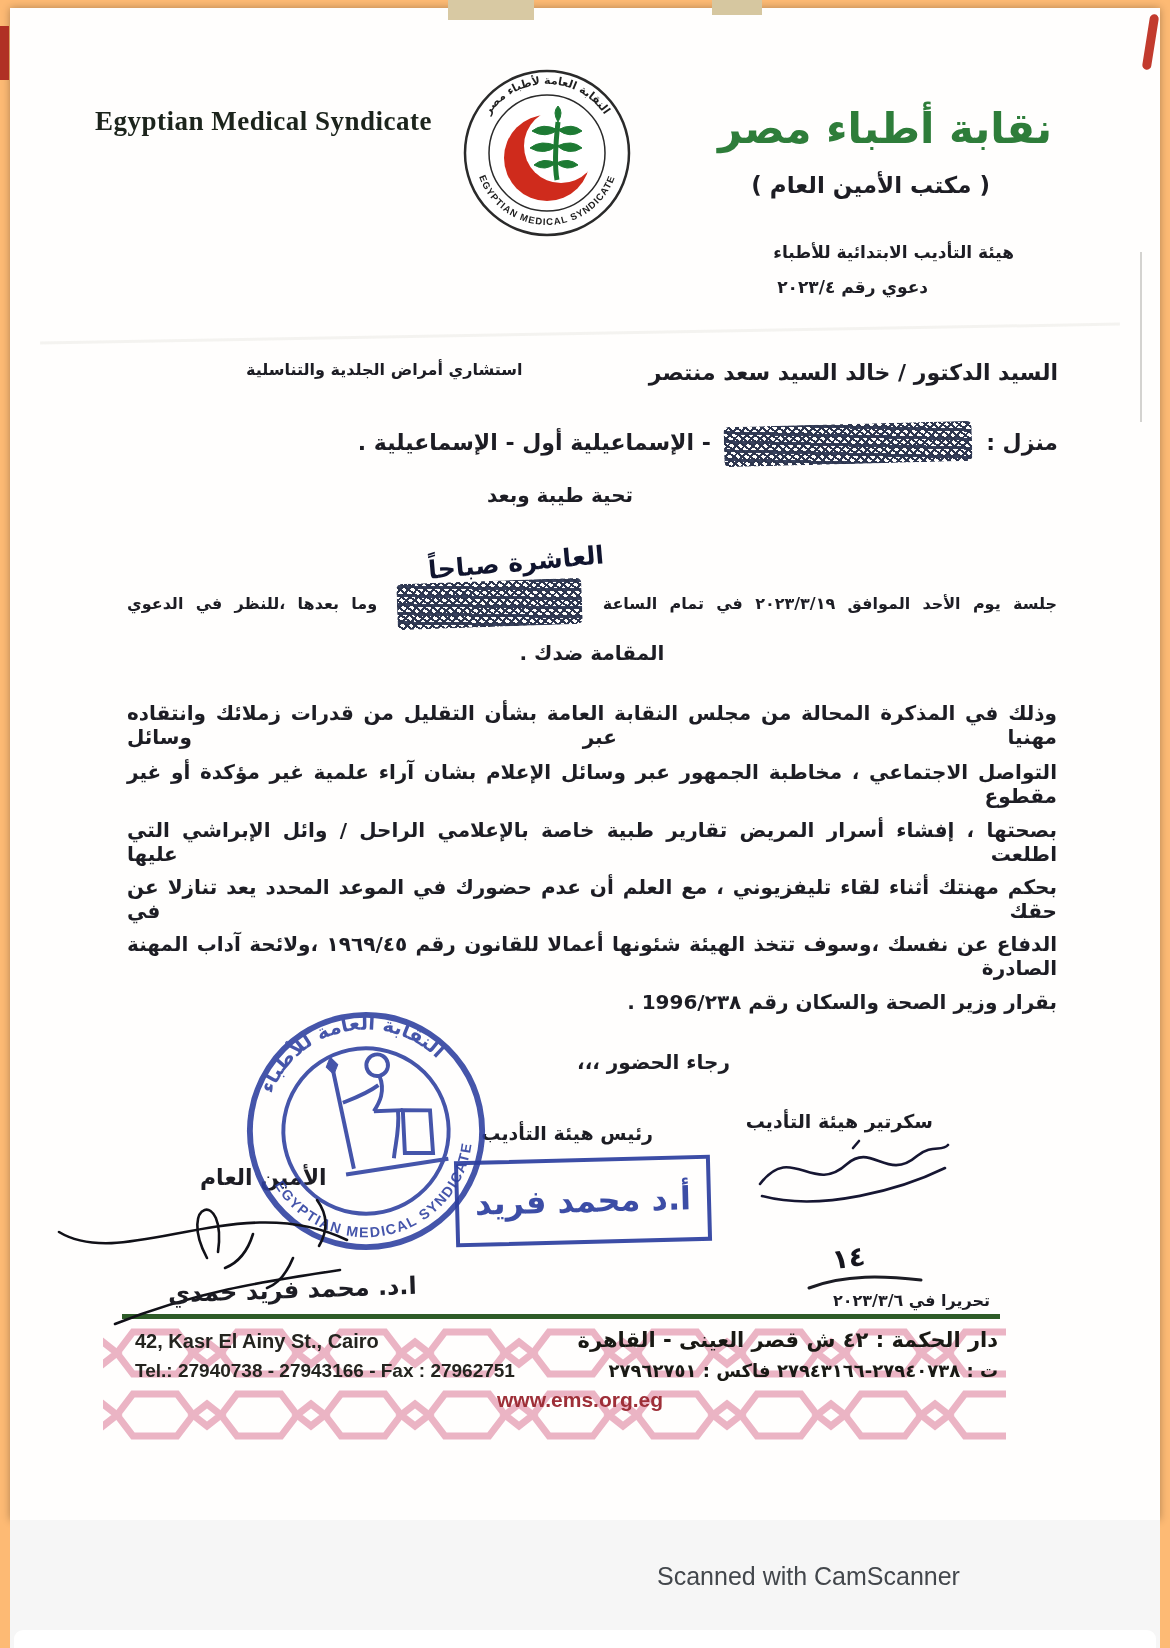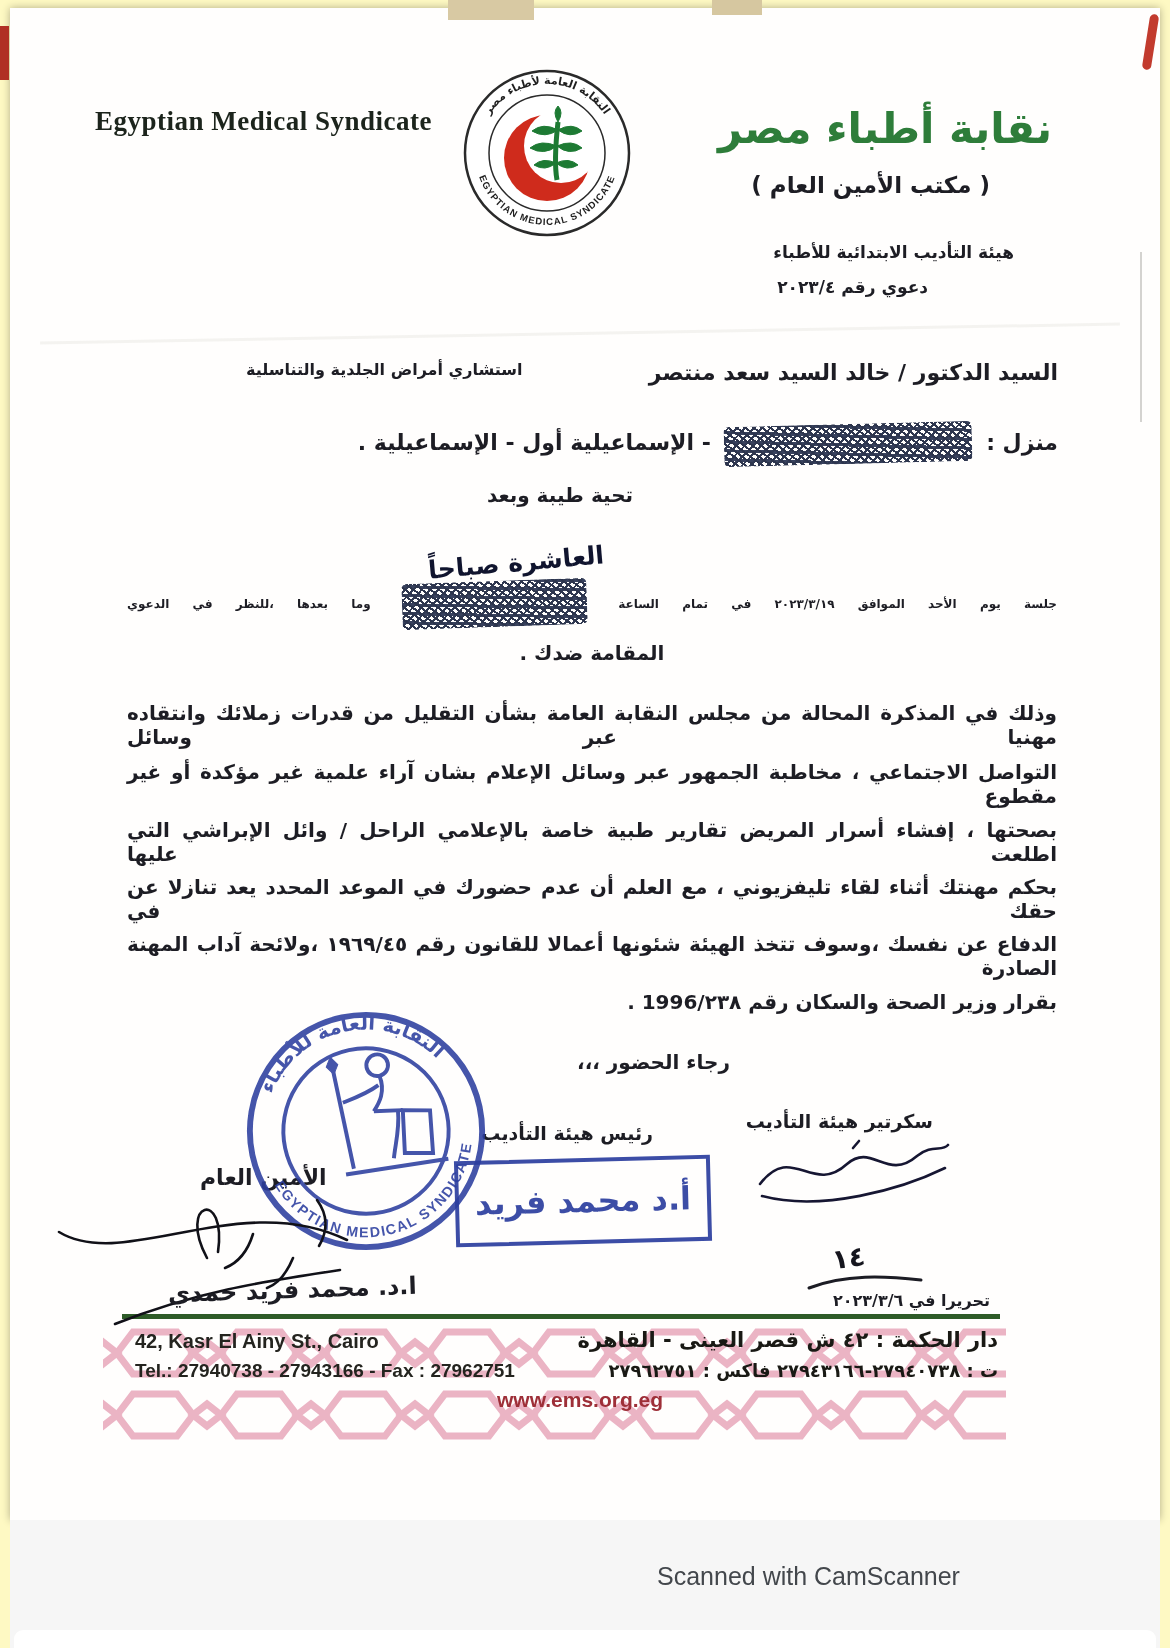--- a/index.html
+++ b/index.html
@@ -1,16 +1,16 @@
 <!DOCTYPE html>
 <html lang="ar"><head>
 <meta charset="utf-8">
 <style>
   html,body{margin:0;padding:0;background:#c9c9c9;}
-  .page{position:relative;width:1170px;height:1648px;background:#fef9c3;overflow:hidden;
+  .page{position:relative;width:1170px;height:1648px;background:#fdba74;overflow:hidden;
         font-family:"DejaVu Sans",sans-serif;}
   .paper{position:absolute;left:10px;top:8px;width:1150px;height:1512px;background:#fffefd;
          box-shadow:0 0 8px rgba(0,0,0,.3);}
   .scanbar{position:absolute;left:10px;top:1520px;width:1150px;height:128px;background:#f6f6f6;}
   .abs{position:absolute;}
   .ar{direction:rtl;font-family:"DejaVu Sans",sans-serif;font-weight:bold;color:#1d1d24;}
   .en{font-family:"Liberation Serif",serif;font-weight:bold;color:#1c241c;}
   .jline{direction:rtl;text-align:justify;text-align-last:justify;font-weight:bold;color:#1d1d24;
          font-family:"DejaVu Sans",sans-serif;}
   .rline{direction:rtl;text-align:right;font-weight:bold;color:#1d1d24;font-family:"DejaVu Sans",sans-serif;}
@@ -80,21 +80,21 @@
     <span class="ar" style="font-size:16px;margin-left:28px;">استشاري أمراض الجلدية والتناسلية</span>
   </div>
   <div class="abs ar" style="right:112px;top:424px;font-size:22px;">
     <span>منزل :</span>
     <span class="scrib" style="width:248px;height:40px;transform:rotate(-1.5deg);margin:0 6px;"></span>
     <span>- الإسماعيلية أول - الإسماعيلية .</span>
   </div>
   <div class="abs ar" style="left:425px;top:483px;width:270px;text-align:center;font-size:20px;">تحية طيبة وبعد</div>
 
 
-  <div class="abs jline" style="right:113px;left:127px;top:581px;font-size:12px;">
+  <div class="abs jline" style="right:113px;left:127px;top:581px;font-size:16px;">
     <span>جلسة يوم الأحد  الموافق ٢٠٢٣/٣/١٩ في تمام الساعة</span>
     <span class="scrib" style="width:185px;height:46px;transform:rotate(-2deg);margin:0 8px;"></span>
     <span>وما بعدها ،للنظر في الدعوي</span>
   </div>
   <div class="abs ar" style="left:428px;top:548px;font-size:25px;transform:rotate(-5deg);color:#10142e;z-index:4;">العاشرة صباحاً</div>
 
   <div class="abs rline" style="right:113px;left:127px;top:641px;font-size:20px;text-align:center;">المقامة ضدك .</div>
   <div class="abs jline" style="right:113px;left:127px;top:701px;font-size:20px;">وذلك في المذكرة المحالة من مجلس النقابة العامة بشأن التقليل من قدرات زملائك وانتقاده مهنيا عبر وسائل</div>
   <div class="abs jline" style="right:113px;left:127px;top:760px;font-size:20px;">التواصل الاجتماعي ، مخاطبة الجمهور عبر وسائل الإعلام بشان آراء علمية غير مؤكدة  أو غير مقطوع</div>
   <div class="abs jline" style="right:113px;left:127px;top:818px;font-size:20px;">بصحتها ، إفشاء أسرار المريض تقارير طبية خاصة بالإعلامي الراحل / وائل الإبراشي  التي اطلعت عليها</div>

